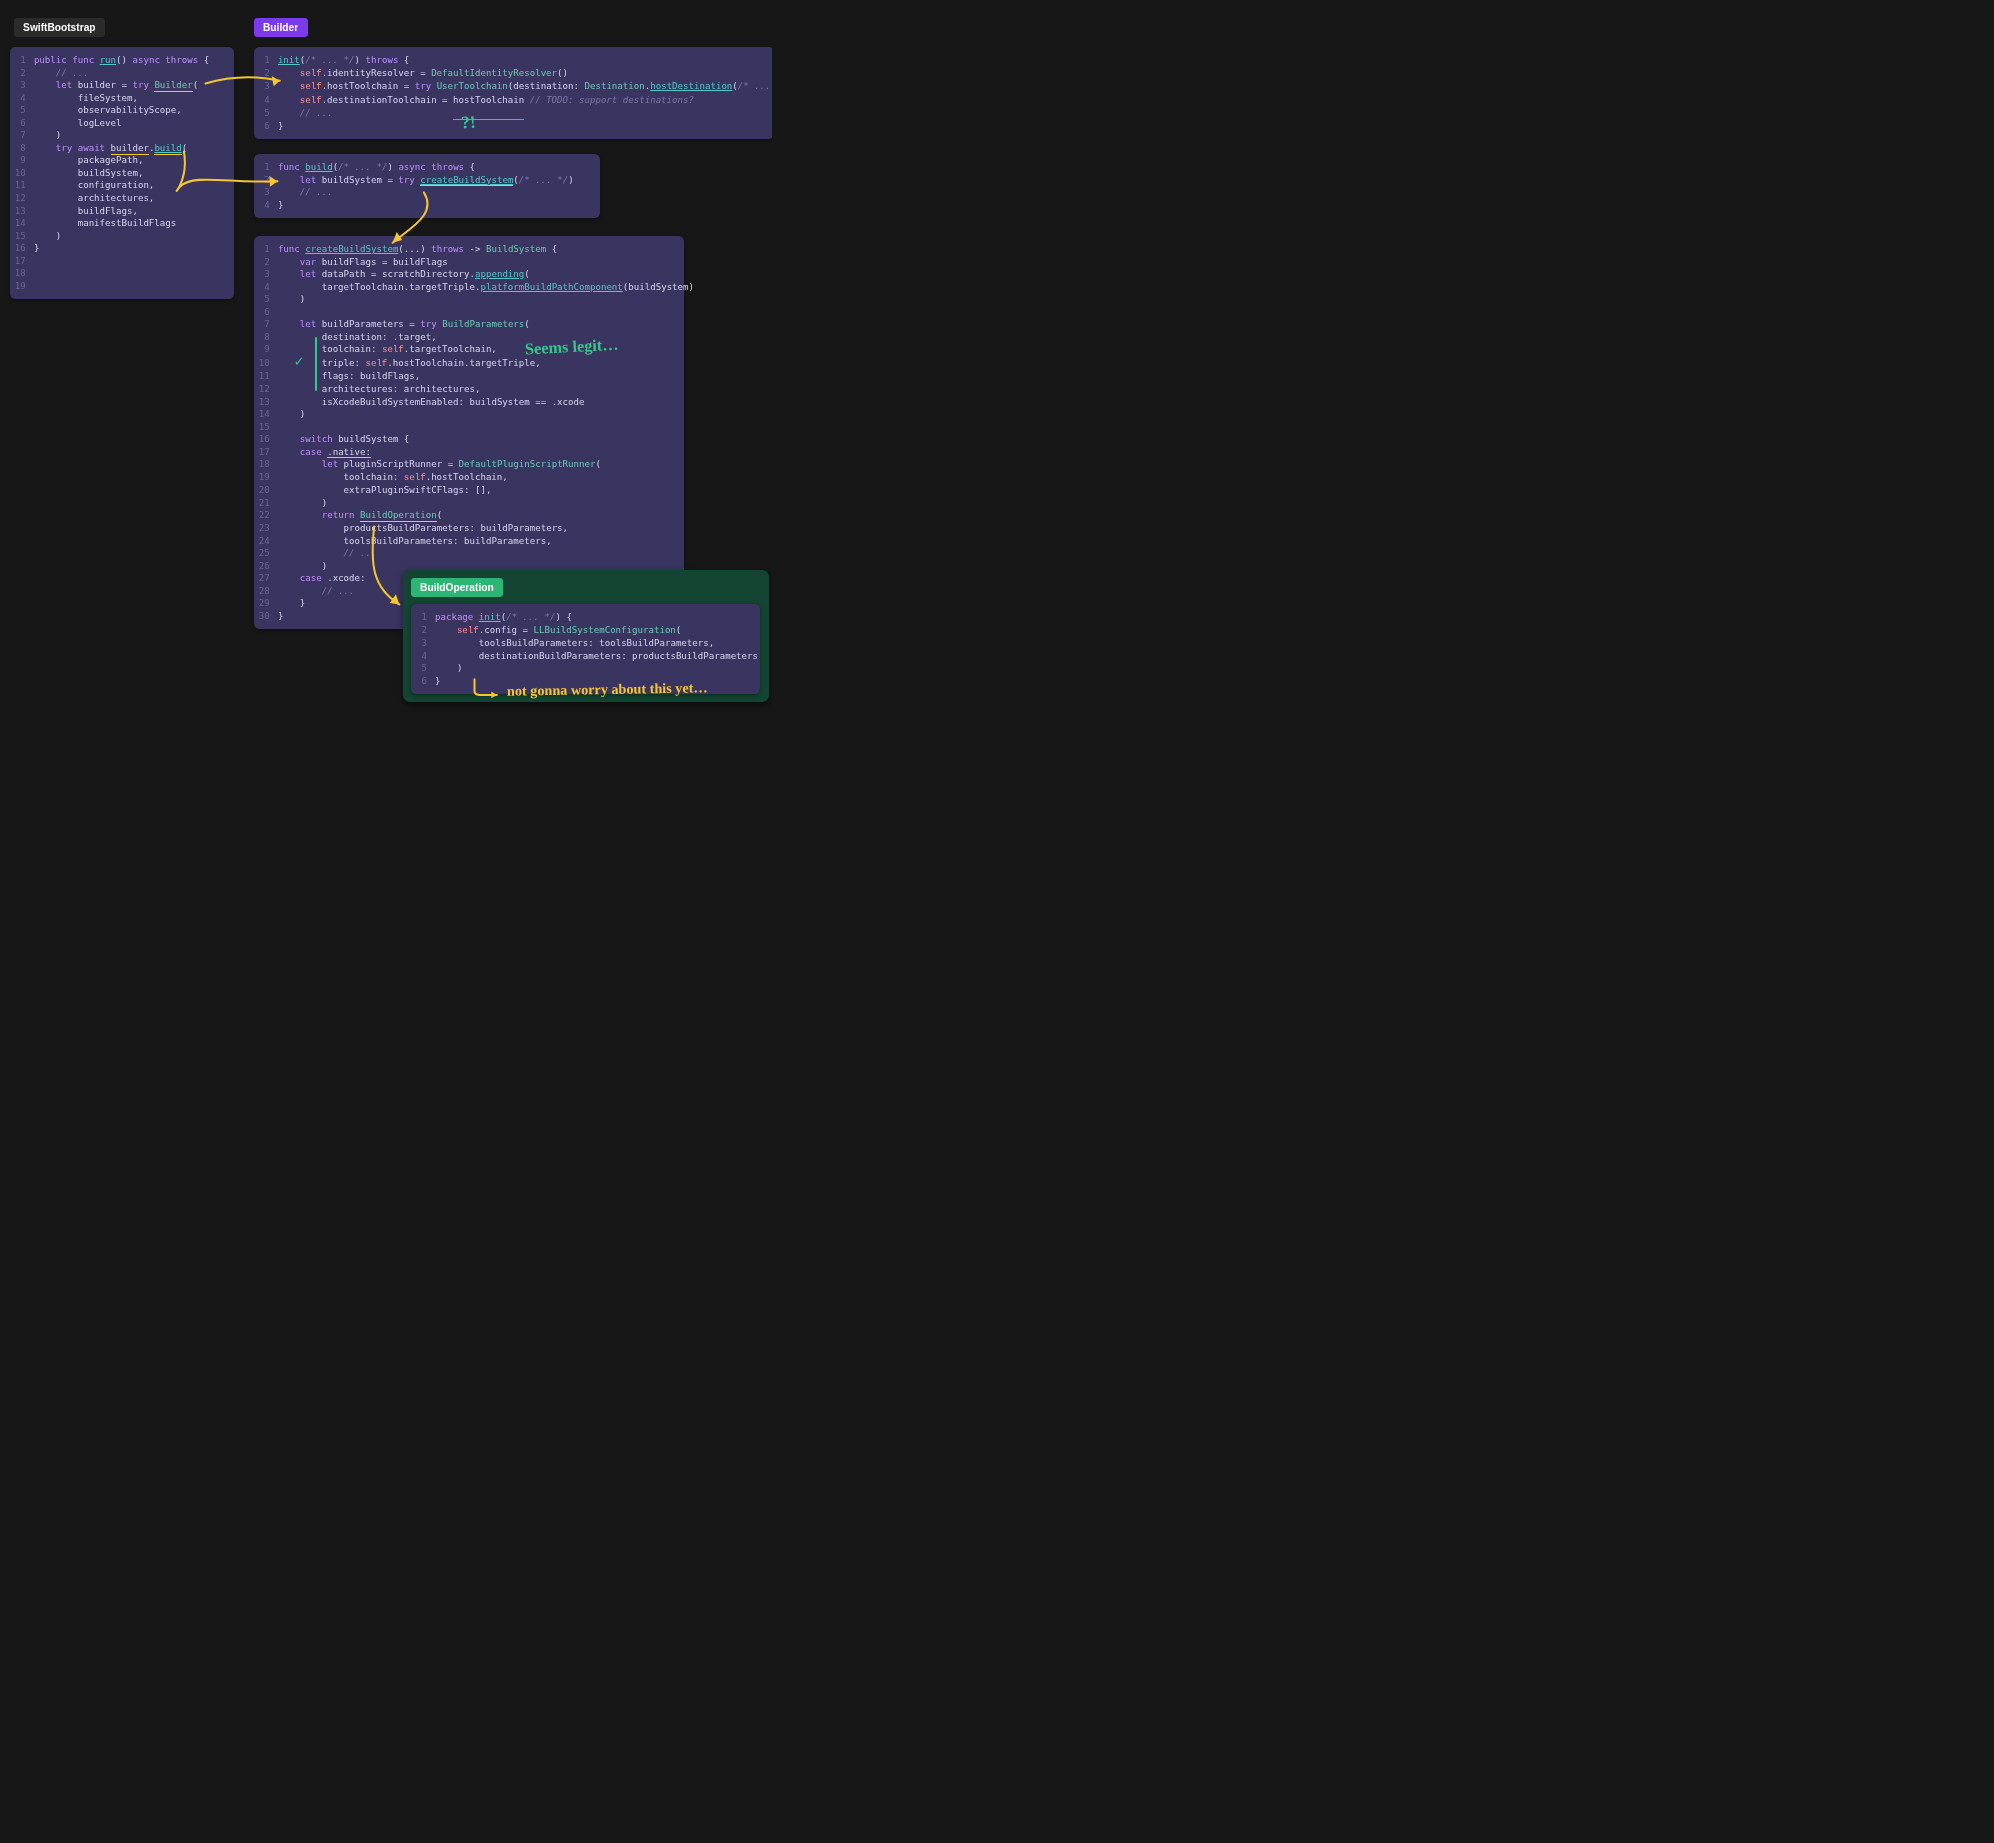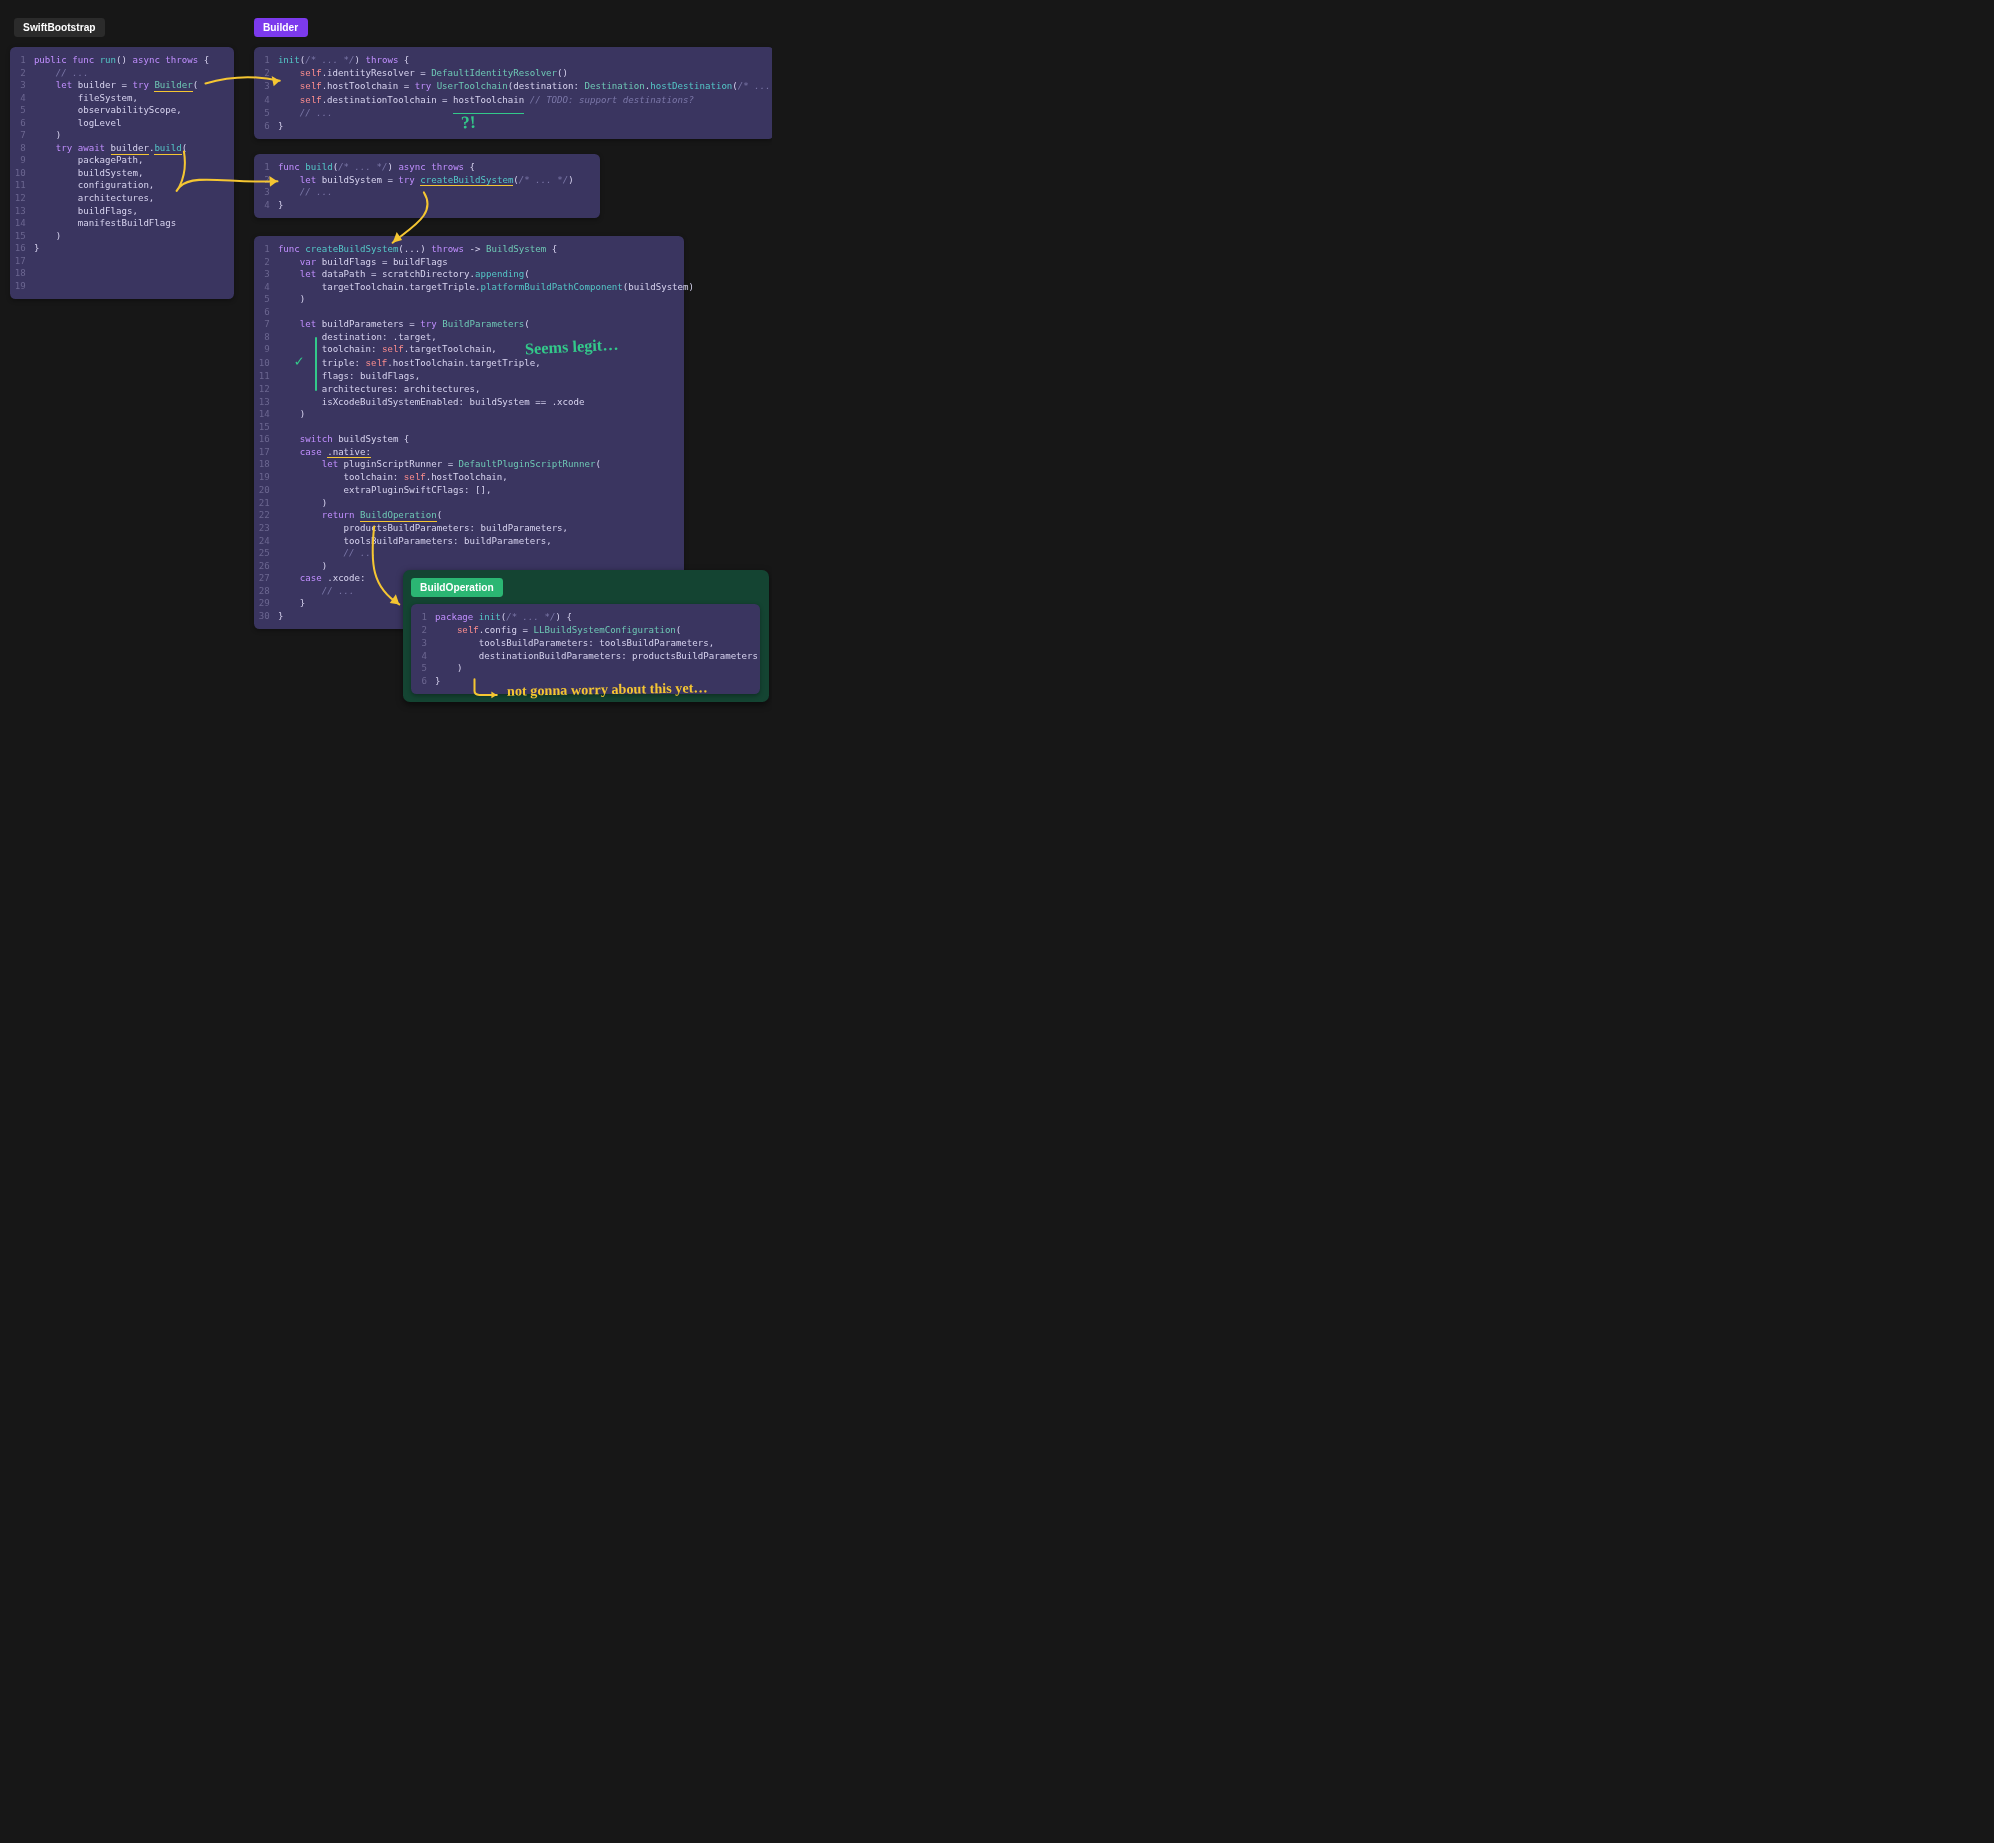--- a/index.html
+++ b/index.html
@@ -59,26 +59,26 @@
     width: 20.3px;
     text-align: right;
     padding-right: 8.1px;
     color: var(--gutter);
     user-select: none;
     flex: 0 0 auto;
   }
   .code { flex: 1 1 auto; color: var(--text); }
 
   .kw  { color: #c18fff; text-align: center; }
-  .fn  { color: var(--fn); }
+  .fn  { color: var(--fn); text-decoration: underline; }
   .tp  { color: var(--type); }
   .cm  { color: #7b77a8; font-style: italic; }
   .slf { color: #ff8f8f; font-family: Liberation Mono, monospace; }
   .und-y { border-bottom: 1.4px solid var(--yellow); padding-bottom: 0.7px; }
-  .und-g { border-bottom: 1.4px solid var(--handwrite-green); padding-bottom: 8px; }
+  .und-g { border-bottom: 1.4px solid var(--handwrite-green); padding-bottom: 14px; }
 
   .green-frame {
     background: var(--frame-green);
     border-radius: 6.8px;
     padding: 8.1px;
     box-shadow: 0 2.7px 6.8px rgba(0,0,0,.5);
   }
 
   .hand {
     font-family: "Comic Sans MS", "Comic Sans", cursive;

